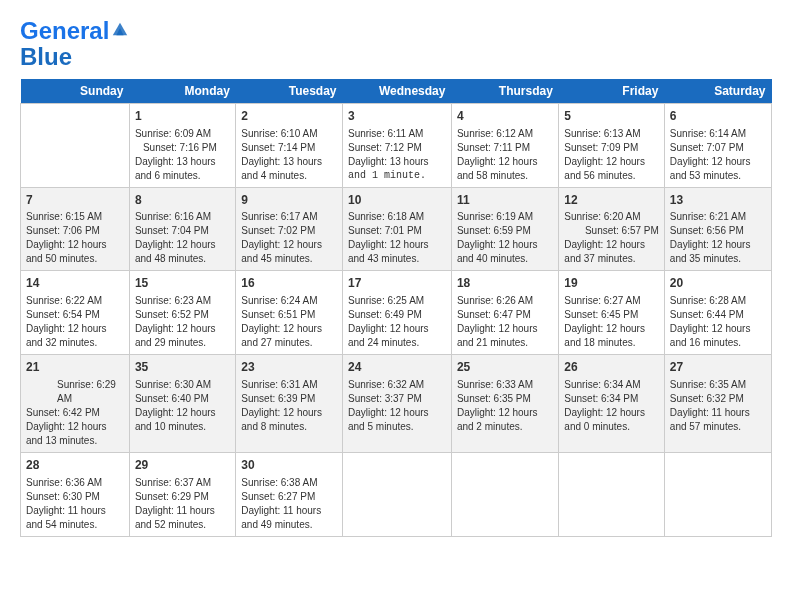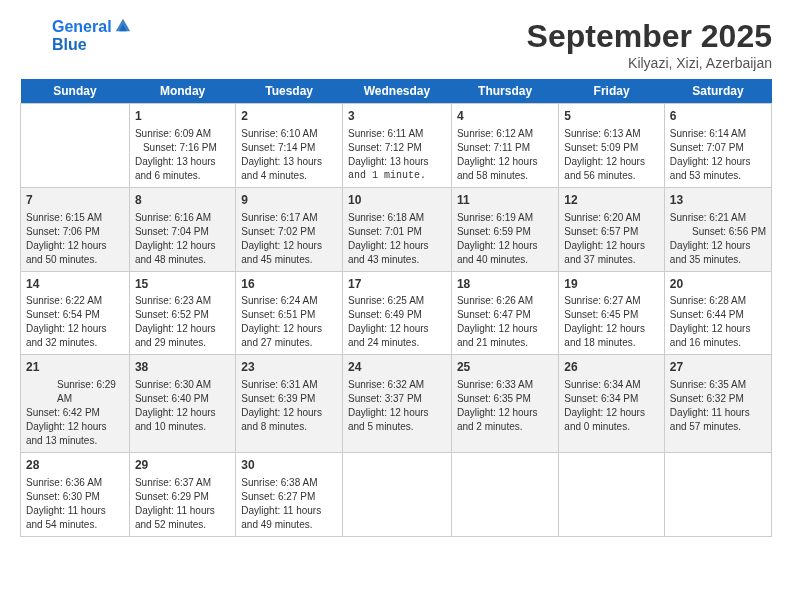--- a/index.html
+++ b/index.html
@@ -19,25 +19,24 @@
       display: flex;
       justify-content: space-between;
       align-items: flex-start;
       margin-bottom: 8px;
     }
     .logo {
       display: flex;
       align-items: center;
     }
     .logo-text {
-      font-size: 16px;
+      font-size: 24px;
       font-weight: bold;
       color: #333;
       line-height: 1.1;
-      margin-left: 32px;
     }
     .logo-text span {
       color: #1a73e8;
     }
     .logo-icon {
       width: 18px;
       height: 18px;
       margin-left: 2px;
       position: relative;
       top: -2px;
@@ -56,21 +55,21 @@
     }
     table {
       width: 100%;
       border-collapse: collapse;
       font-size: 10.5px;
     }
     thead tr th {
       background-color: #1a6bbf;
       color: #fff;
       padding: 5px 6px;
-      text-align: center;
+      text-align: right;
       font-size: 12px;
       font-weight: bold;
     }
     tbody tr td {
       border: 1px solid #ccc;
       padding: 4px 5px;
       vertical-align: top;
       width: 113px;
       min-height: 70px;
       color: #333;
@@ -108,24 +107,20 @@
           <svg class="logo-icon" viewBox="0 0 20 18" fill="none">
             <polygon points="2,16 10,2 18,16" fill="#1a6bbf" opacity="0.85"></polygon>
             <polygon points="6,16 14,16 10,8" fill="#1a6bbf"></polygon>
           </svg>
         </div>
         <div style="display:flex;align-items:center;">
           <span class="logo-text" style="color:#1a6bbf;font-weight:bold;">Blue</span>
         </div>
       </div>
     </div>
-    <div class="title-block">
-      <div class="month-title">September 2025</div>
-      <div class="location">Kilyazi, Xizi, Azerbaijan</div>
-    </div>
   </div>
 
   <table>
     <thead>
       <tr>
       <th>Sunday</th>
           <th>Monday</th>
           <th>Tuesday</th>
           <th>Wednesday</th>
           <th>Thursday</th>
@@ -160,21 +155,21 @@
           <td>
             <span class="day-num">4</span>
             <span style="display:block;">Sunrise: 6:12 AM</span>
             <span style="display:block;">Sunset: 7:11 PM</span>
             <span style="display:block;">Daylight: 12 hours</span>
             <span style="display:block;">and 58 minutes.</span>
           </td>
           <td>
             <span class="day-num">5</span>
             <span style="display:block;">Sunrise: 6:13 AM</span>
-            <span style="display:block;">Sunset: 5:09 PM</span>
+            <span style="display:block;">Sunset: 7:09 PM</span>
             <span style="display:block;">Daylight: 12 hours</span>
             <span style="display:block;">and 56 minutes.</span>
           </td>
           <td>
             <span class="day-num">6</span>
             <span style="display:block;">Sunrise: 6:14 AM</span>
             <span style="display:block;">Sunset: 7:07 PM</span>
             <span style="display:block;">Daylight: 12 hours</span>
             <span style="display:block;">and 53 minutes.</span>
           </td>
@@ -211,28 +206,28 @@
           <td>
             <span class="day-num">11</span>
             <span style="display:block;">Sunrise: 6:19 AM</span>
             <span style="display:block;">Sunset: 6:59 PM</span>
             <span style="display:block;">Daylight: 12 hours</span>
             <span style="display:block;">and 40 minutes.</span>
           </td>
           <td>
             <span class="day-num">12</span>
             <span style="display:block;">Sunrise: 6:20 AM</span>
-            <span style="display:block;">Sunset: 6:57 PM</span>
+            <span style="display:block;text-align:right;">Sunset: 6:57 PM</span>
             <span style="display:block;">Daylight: 12 hours</span>
             <span style="display:block;">and 37 minutes.</span>
           </td>
           <td>
             <span class="day-num">13</span>
             <span style="display:block;">Sunrise: 6:21 AM</span>
-            <span style="display:block;text-align:right;">Sunset: 6:56 PM</span>
+            <span style="display:block;">Sunset: 6:56 PM</span>
             <span style="display:block;">Daylight: 12 hours</span>
             <span style="display:block;">and 35 minutes.</span>
           </td>
         </tr>
         <tr>
           <td>
             <span class="day-num">14</span>
             <span style="display:block;">Sunrise: 6:22 AM</span>
             <span style="display:block;">Sunset: 6:54 PM</span>
             <span style="display:block;">Daylight: 12 hours</span>
@@ -283,21 +278,21 @@
         </tr>
         <tr>
           <td>
             <span class="day-num">21</span>
             <span style="display:block;margin-left:31px;">Sunrise: 6:29 AM</span>
             <span style="display:block;">Sunset: 6:42 PM</span>
             <span style="display:block;">Daylight: 12 hours</span>
             <span style="display:block;">and 13 minutes.</span>
           </td>
           <td>
-            <span class="day-num">38</span>
+            <span class="day-num">35</span>
             <span style="display:block;">Sunrise: 6:30 AM</span>
             <span style="display:block;">Sunset: 6:40 PM</span>
             <span style="display:block;">Daylight: 12 hours</span>
             <span style="display:block;">and 10 minutes.</span>
           </td>
           <td>
             <span class="day-num">23</span>
             <span style="display:block;">Sunrise: 6:31 AM</span>
             <span style="display:block;">Sunset: 6:39 PM</span>
             <span style="display:block;">Daylight: 12 hours</span>

